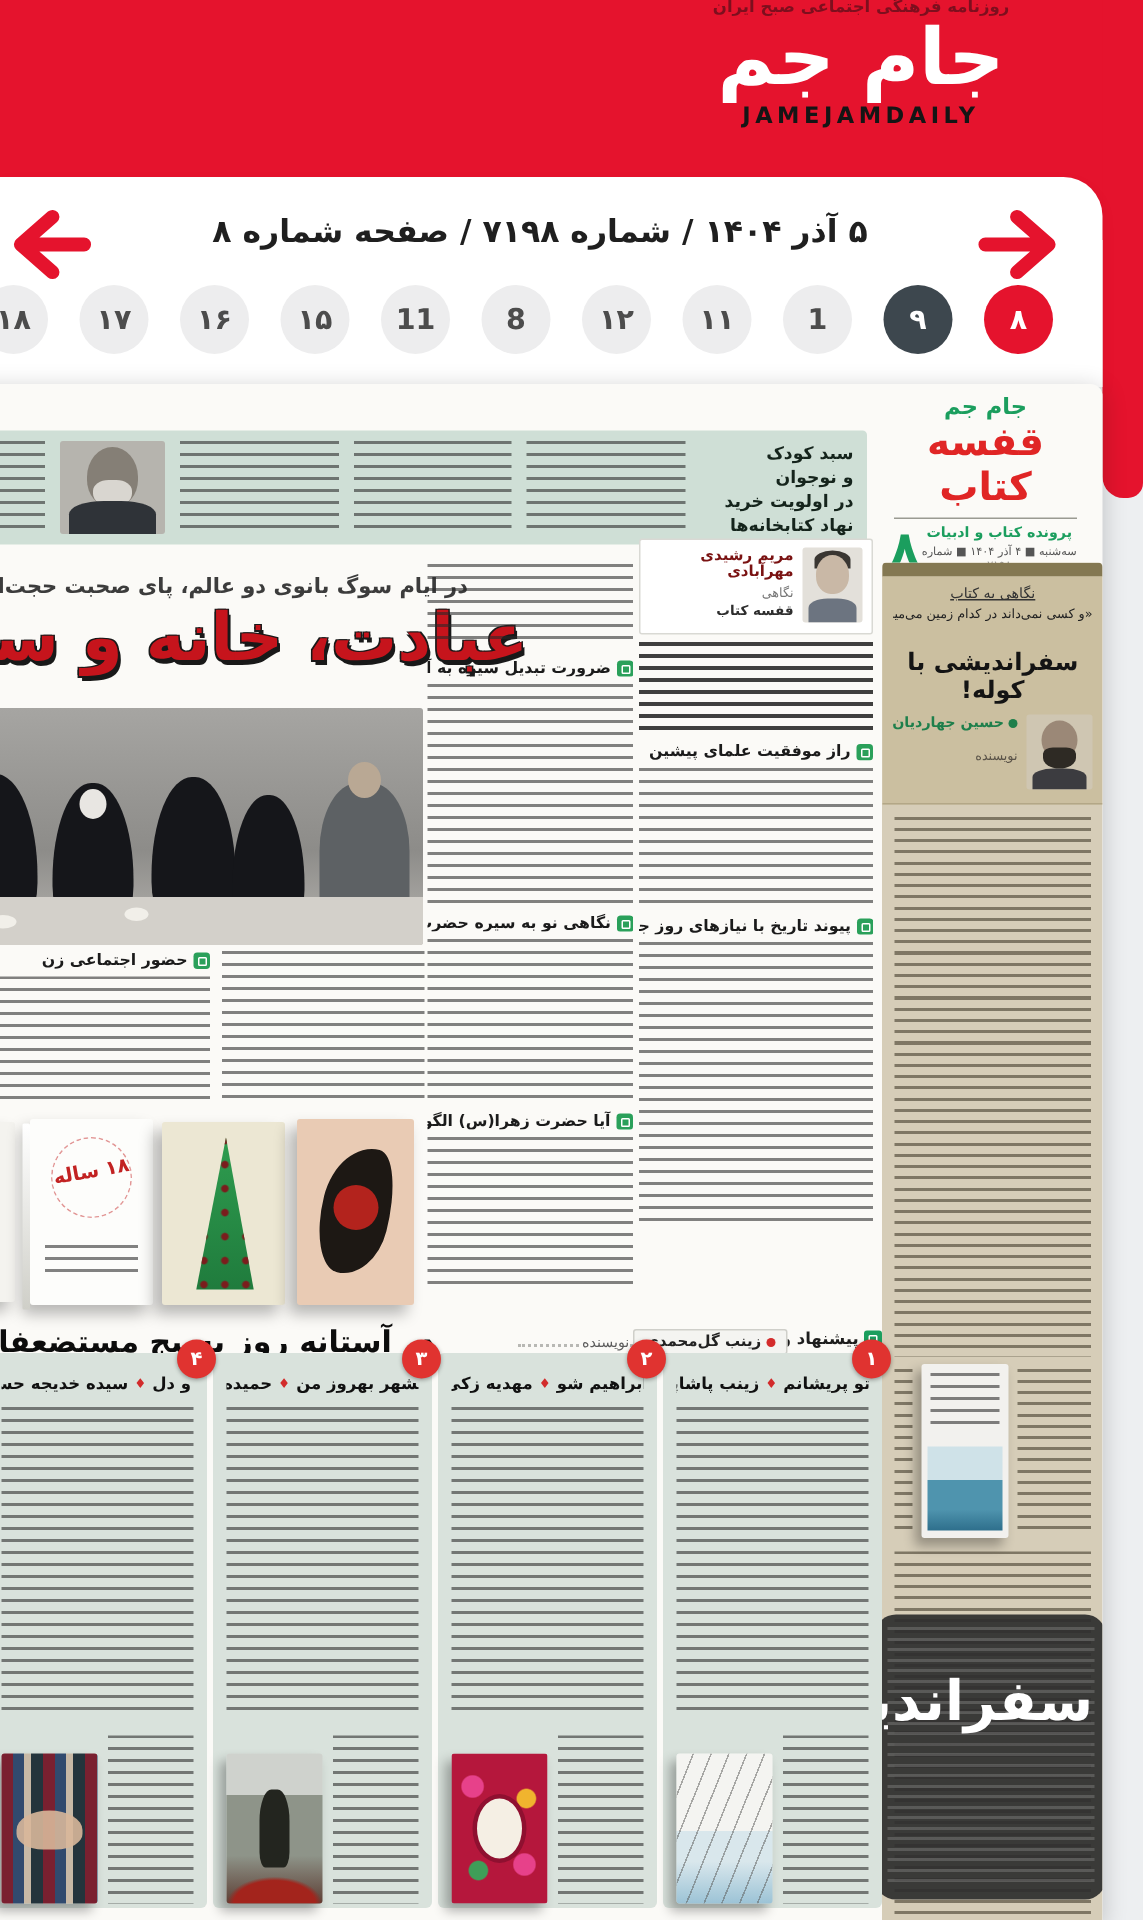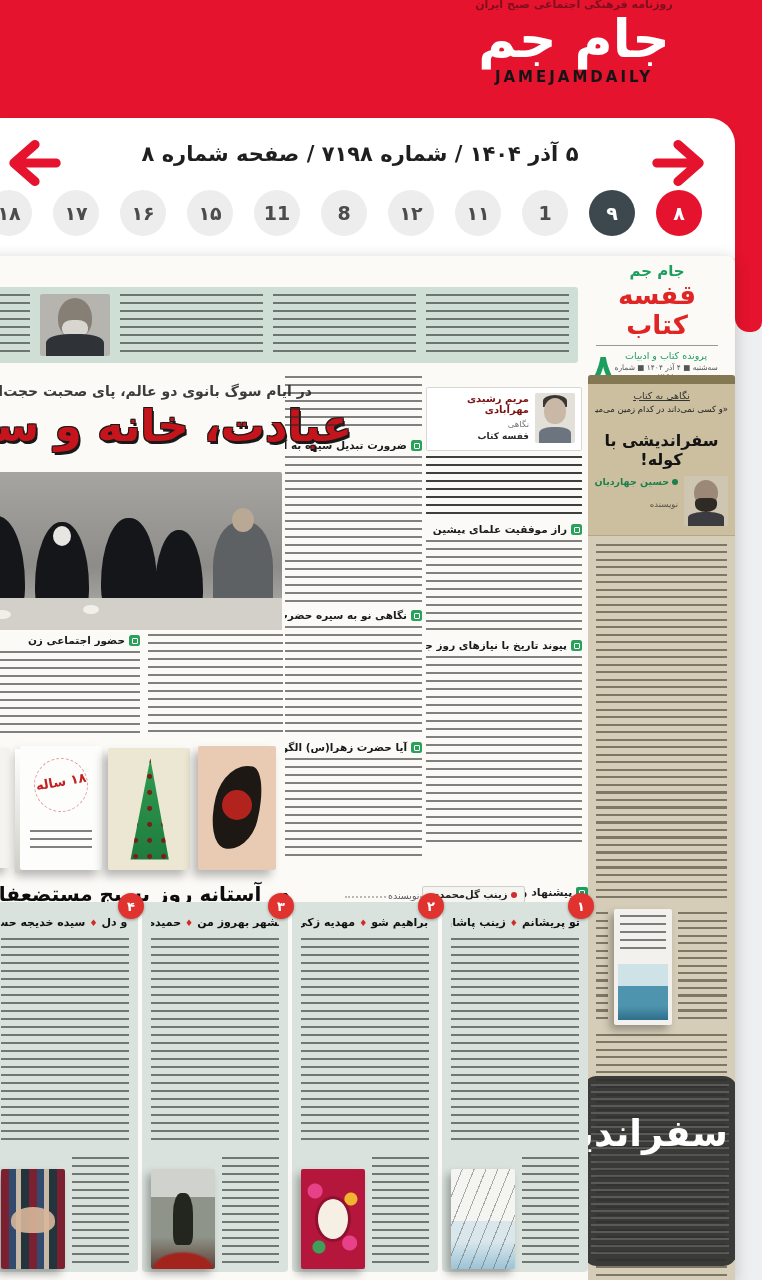--- a/index.html
+++ b/index.html
@@ -42,21 +42,21 @@
   .greek-bold{background-image:repeating-linear-gradient(to bottom,rgba(22,22,22,.82) 0,rgba(22,22,22,.82) 2.5px,transparent 2.5px,transparent 8px);}
   .greek-tan{background-image:repeating-linear-gradient(to bottom,rgba(55,48,32,.55) 0,rgba(55,48,32,.55) 2px,transparent 2px,transparent 7.5px);}
   .greek-white{background-image:repeating-linear-gradient(to bottom,rgba(255,255,255,.16) 0,rgba(255,255,255,.16) 2px,transparent 2px,transparent 7px);}
 
   
   .pg-header{position:absolute;left:646px;top:6px;width:142px;height:112px;text-align:center;}
   .ph-logo{font-size:15px;font-weight:900;color:#1b9e5e;letter-spacing:-1px;}
   .ph-title{font-size:26px;font-weight:900;color:#e02525;margin-top:0px;}
   .ph-div{border-top:1px solid #9a9a92;margin:5px 10px 4px;}
   .ph-meta{display:flex;align-items:center;justify-content:space-between;padding:0 8px;}
-  .ph-file{font-size:9.5px;font-weight:normal;color:#1b9e5e;}
+  .ph-file{font-size:9.5px;font-weight:bold;color:#1b9e5e;}
   .ph-date{font-size:7.5px;color:#555;margin-top:2px;}
   .ph-num{font-size:30px;font-weight:900;color:#1b9e5e;line-height:1;}
 
   
   .strip{position:absolute;left:15px;top:31px;width:623px;height:76px;background:#cfdfd6;
          border-radius:3px;display:flex;gap:10px;padding:7px 9px;}
   .ts-title{flex:none;width:102px;font-size:11.5px;line-height:1.4;font-weight:900;color:#15241c;text-align:right;}
   .ts-col{flex:1;}
   .ts-photo{flex:none;width:70px;border-radius:2px;background:#b6b4ae;position:relative;overflow:hidden;}
   .ts-head{position:absolute;top:4px;left:18px;width:34px;height:40px;background:#857f76;border-radius:50% 50% 45% 45%;}
@@ -76,21 +76,21 @@
               background:linear-gradient(#a6a5a2,#8d8c89 60%,#b7b5b1);overflow:hidden;}
   .chador{position:absolute;background:#15161a;border-radius:48% 48% 40% 40%/62% 62% 34% 34%;}
   .wimple{position:absolute;top:4px;left:50%;transform:translateX(-50%);width:18px;height:20px;background:#e8e6e2;border-radius:50%;}
   .pm-man{position:absolute;background:#5d6164;border-radius:42% 42% 28% 28%;}
   .pm-head{position:absolute;top:-14px;left:50%;transform:translateX(-50%);width:22px;height:24px;background:#b9a894;border-radius:50%;}
   .pm-table{position:absolute;bottom:0;left:0;width:100%;height:32px;background:#d3d0ca;}
   .pm-dish{position:absolute;border-radius:50%;background:#f1efe9;}
 
   
   .colA{position:absolute;left:345px;top:120px;width:137px;}
-  .colB{position:absolute;left:486px;top:131px;width:156px;text-align:right;}
+  .colB{position:absolute;left:486px;top:103px;width:156px;text-align:right;}
   .subhead{display:flex;align-items:center;gap:4px;font-size:10.5px;font-weight:900;color:#1b1b1b;
            margin:7px 0 5px;white-space:nowrap;overflow:hidden;}
   .sh-marker{flex:none;width:11px;height:11px;background:#2aa05a;border-radius:2.5px;position:relative;}
   .sh-marker::after{content:"";position:absolute;left:3px;top:3px;width:4px;height:4px;border:1.5px solid #fff;border-radius:1px;}
 
   .byline-box{height:64px;background:#fff;border:1px solid #d9d9d4;border-radius:2px;display:flex;
               gap:6px;padding:5px 6px;align-items:flex-start;}
   .bb-photo{flex:none;width:40px;height:50px;background:#e3e0da;border-radius:2px;position:relative;overflow:hidden;}
   .bb-head{position:absolute;top:5px;left:9px;width:22px;height:26px;background:#c9b8a6;border-radius:50% 50% 45% 45%;}
   .bb-hair{position:absolute;top:2px;left:8px;width:24px;height:12px;background:#3a3632;border-radius:50% 50% 0 0;}
@@ -248,20 +248,26 @@
       <div class="ph-meta">
         <div>
           <div class="ph-file">پرونده کتاب و ادبیات</div>
           <div class="ph-date">سه‌شنبه ■ ۴ آذر ۱۴۰۴ ■ شماره ۷۱۹۸</div>
         </div>
         <div class="ph-num">۸</div>
       </div>
     </div>
 
     <div class="strip">
+      <div class="ts-title">
+        <div>سبد کودک</div>
+        <div>و نوجوان</div>
+        <div>در اولویت خرید</div>
+        <div>نهاد کتابخانه‌ها</div>
+      </div>
       <div class="ts-col greek"></div>
       <div class="ts-col greek"></div>
       <div class="ts-col greek"></div>
       <div class="ts-photo">
         <div class="ts-head"></div>
         <div class="ts-beard"></div>
         <div class="ts-body"></div>
       </div>
       <div class="ts-cut greek"></div>
     </div>

